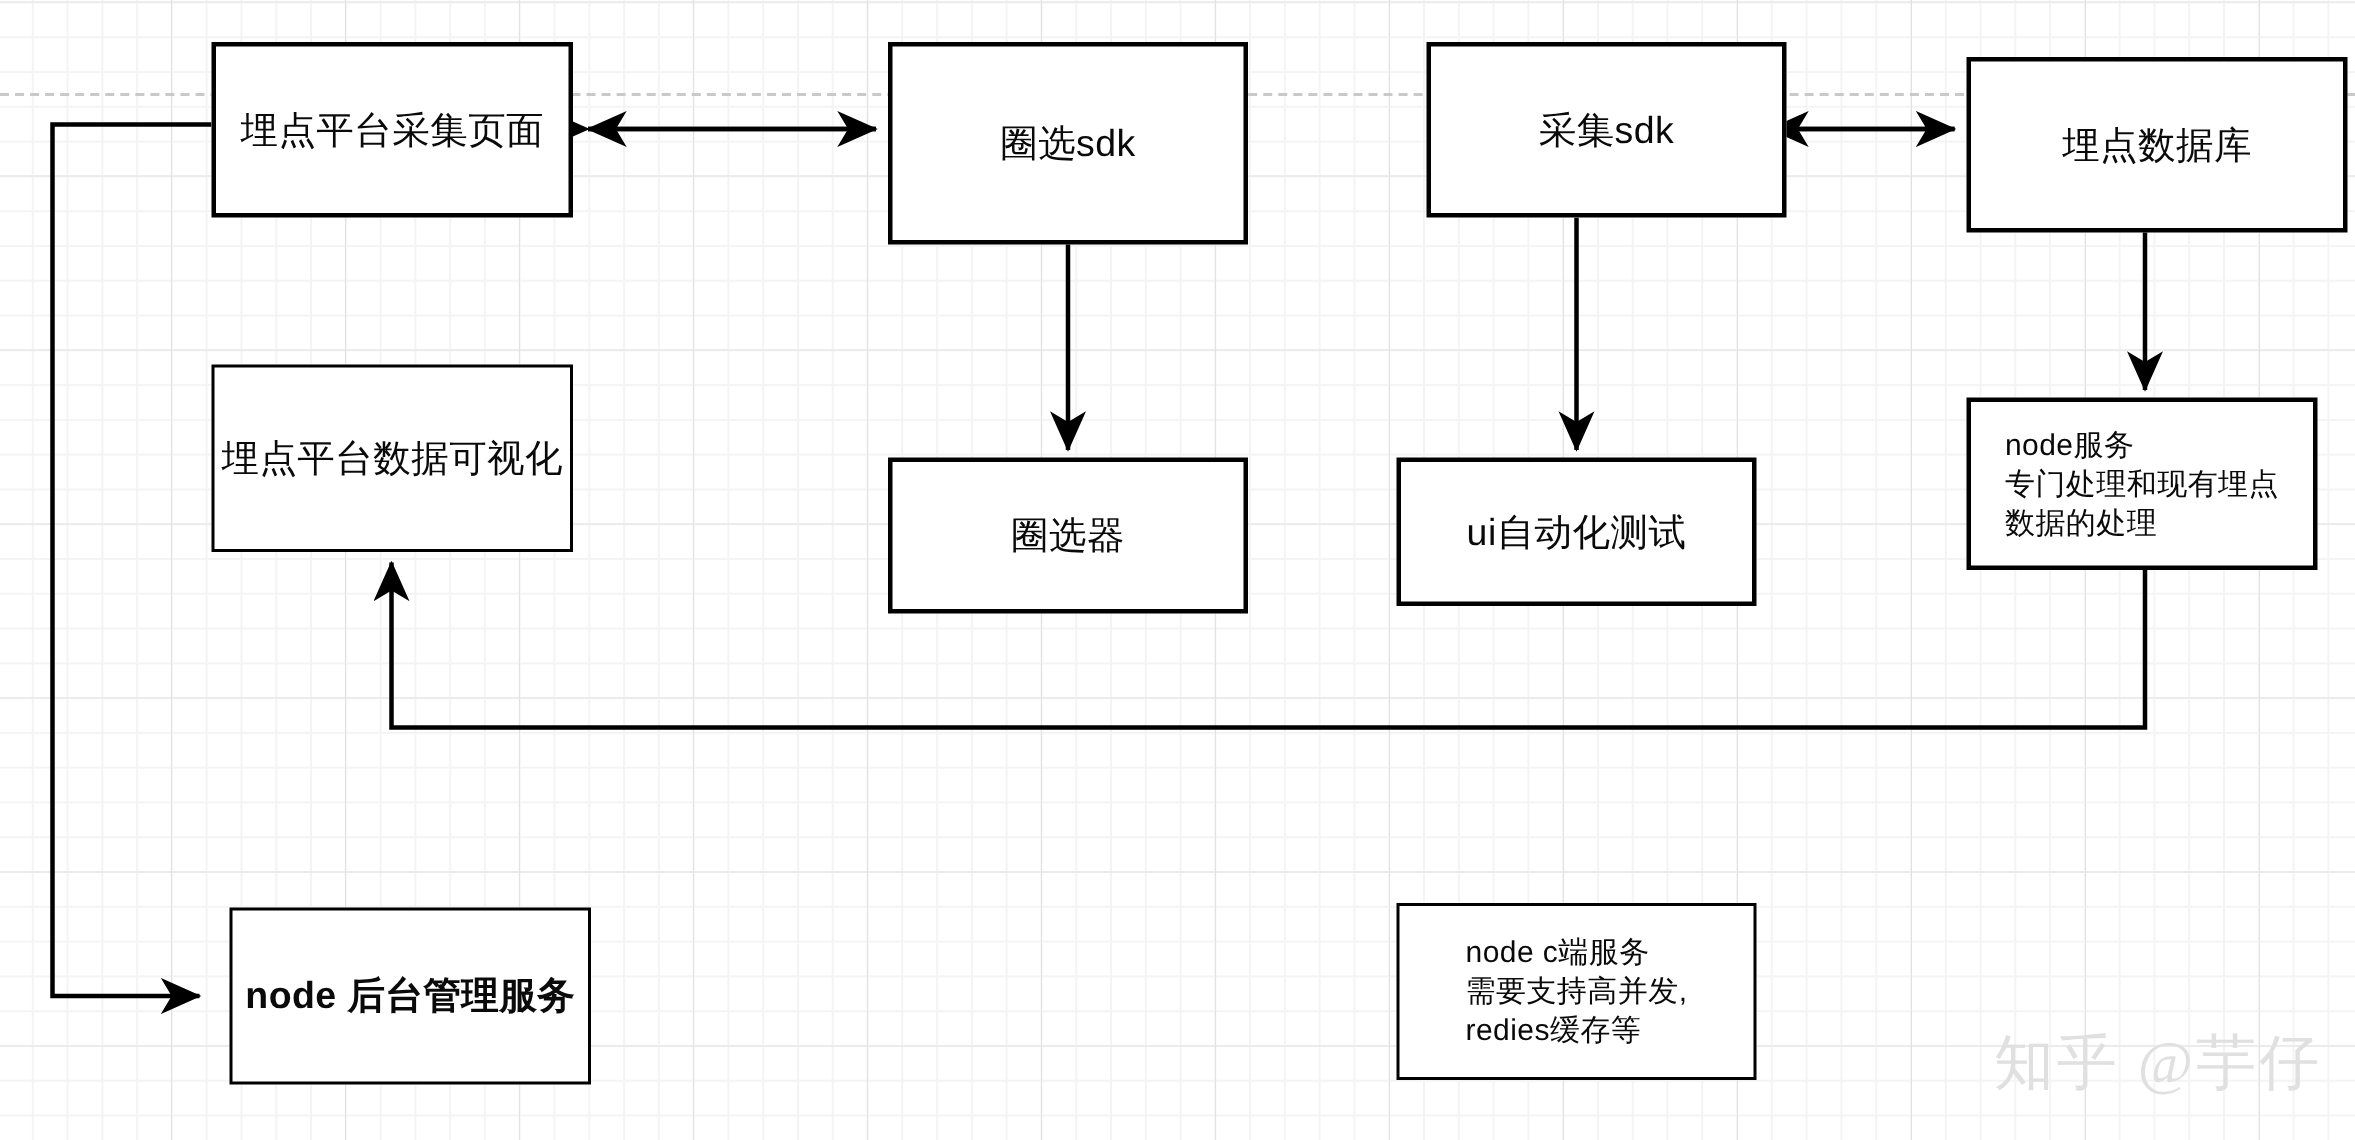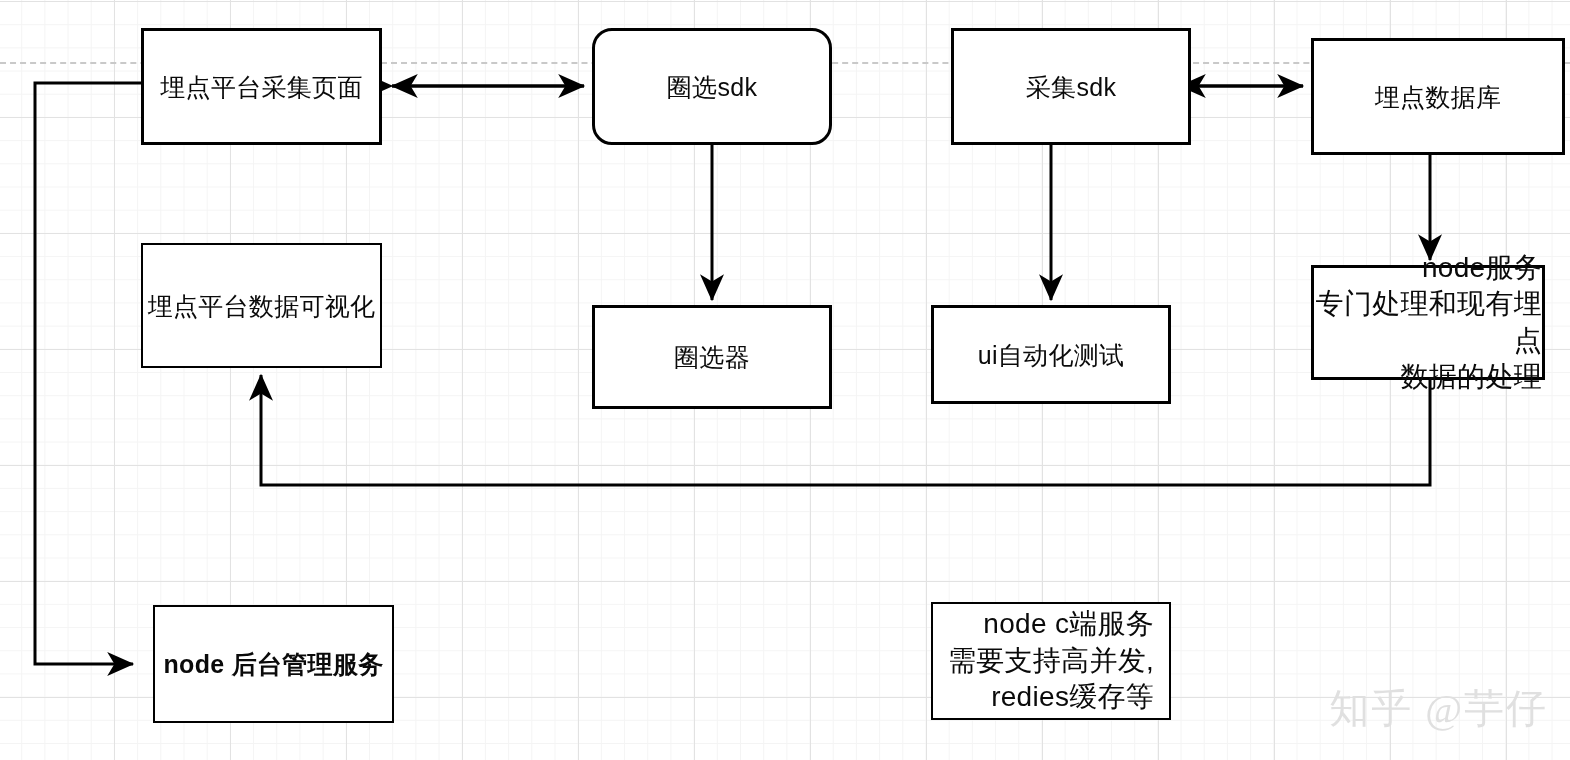--- a/index.html
+++ b/index.html
@@ -26,30 +26,30 @@
     background-position: -2px 1px, -2px 1px, -2px 1px, -2px 1px;
   }
   #edges{position:absolute;left:0;top:0;width:1570px;height:760px;}
 
   .node{
     position:absolute;
     box-sizing:border-box;
     background:#ffffff;
     border:3px solid #000000;
     display:flex;align-items:center;justify-content:center;
-    text-align:right;
+    text-align:left;
     color:#0a0a0a;
     font-size:25px;
     line-height:1.28;
     letter-spacing:0.3px;
     white-space:pre-line;
     z-index:3;
   }
   .node.thin{border-width:2px;}
-  .node.multiline{font-size:28px;line-height:1.30;}
+  .node.multiline{font-size:20px;line-height:1.30;}
 
   .dashed-guide{
     position:absolute;
     left:0;top:62px;width:1570px;height:0;
     border-top:2px dashed #c9c9c9;
     z-index:1;
   }
 
   .watermark{
     position:absolute;
@@ -103,21 +103,21 @@
       <path d="M1430,380 L1430,485 L261,485 L261,375" fill="none" stroke="#000" stroke-width="3" marker-end="url(#ah)"></path>
     </g>
 
     <g>
       <path d="M141,83 L35,83 L35,664 L133,664" fill="none" stroke="#000" stroke-width="3" marker-end="url(#ah)"></path>
     </g>
   </svg>
 
   <div class="node" style="left:141px;top:28px;width:241px;height:117px;">埋点平台采集页面</div>
 
-  <div class="node" style="left:592px;top:28px;width:240px;height:117px;border-radius:20px;">圈选sdk</div>
+  <div class="node" style="left:592px;top:28px;width:240px;height:135px;">圈选sdk</div>
 
   <div class="node" style="left:931px;top:28px;width:240px;height:117px;margin-left:20px;">采集sdk</div>
 
   <div class="node" style="left:1311px;top:38px;width:254px;height:117px;">埋点数据库</div>
 
   <div class="node thin" style="left:141px;top:243px;width:241px;height:125px;">埋点平台数据可视化</div>
 
   <div class="node" style="left:592px;top:305px;width:240px;height:104px;">圈选器</div>
 
   <div class="node" style="left:931px;top:305px;width:240px;height:99px;">ui自动化测试</div>

